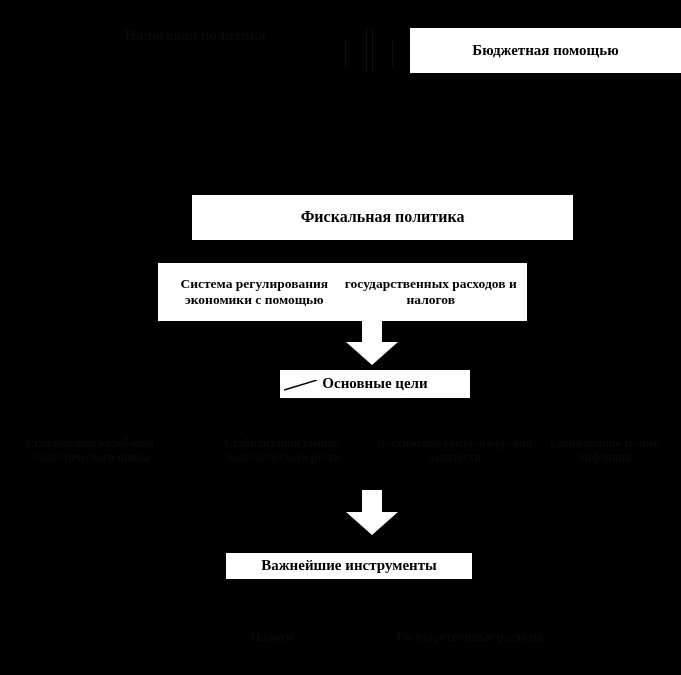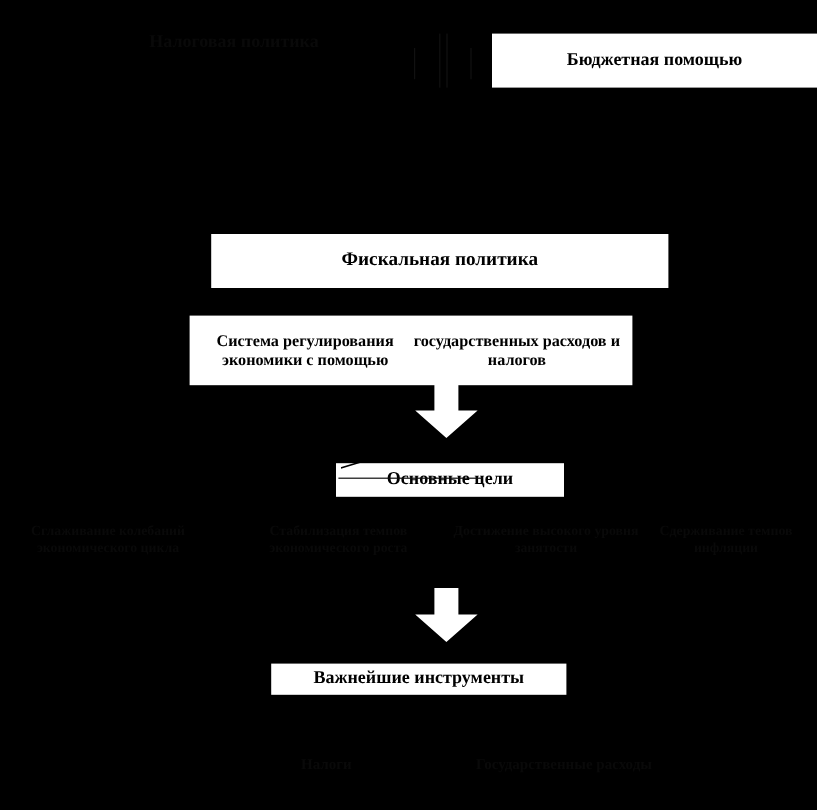--- a/index.html
+++ b/index.html
@@ -53,21 +53,21 @@
   }
 
   
   .vline {
     position: absolute;
     background: #111111;
     width: 1px;
   }
 
   #fiscal-policy-box {
-    left: 176px; top: 195px; width: 381px; height: 45px;
+    left: 192px; top: 195px; width: 381px; height: 45px;
     font-size: 16px;
   }
   #system-box {
     left: 158px; top: 263px; width: 369px; height: 58px;
     font-size: 13.5px;
     padding: 3px 8px;
     flex-direction: row;
     justify-content: center;
   }
   #system-box .l { display: block; width: 100%; }
@@ -76,21 +76,20 @@
   .arrow-down {
     position: absolute;
   }
   #arrow-1 { left: 344px; top: 320px; }
   #arrow-2 { left: 344px; top: 490px; }
 
   #goals-box {
     left: 280px; top: 370px; width: 190px; height: 28px;
     font-size: 15px;
     position: absolute;
-    margin-top: 16px;
   }
   #goals-slash {
     position: absolute;
     left: 284px; top: 380px;
     width: 34px; height: 11px;
     overflow: hidden;
   }
   #goals-slash svg { display: block; }
 
   #goals-underline {

